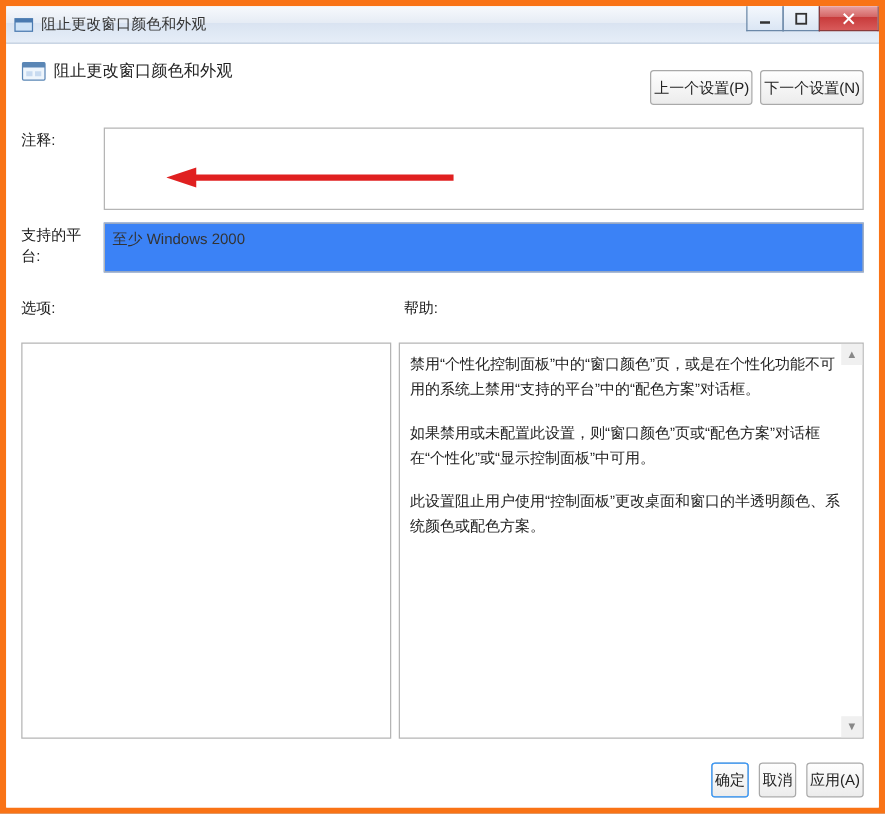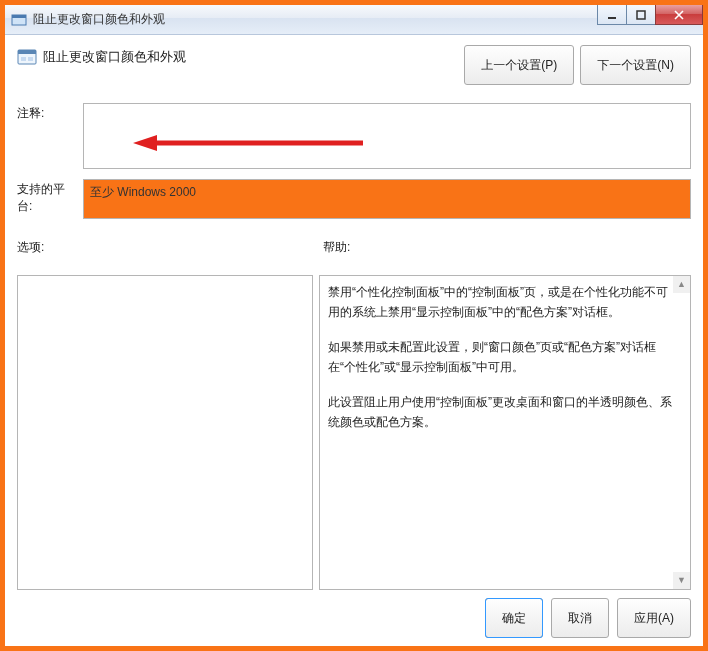--- a/index.html
+++ b/index.html
@@ -38,40 +38,41 @@
   .dialog-body { flex: 1; padding: 10px 12px 8px 12px; display: flex; flex-direction: column; background:#fff;}
   .header-row { display: flex; align-items: flex-start; margin-bottom: 18px; }
   .header-left { display: flex; align-items: center; flex: 1; padding-top:2px;}
   .policy-icon {
     width: 20px; height: 20px; margin-right: 6px;
     display:inline-flex; align-items:center; justify-content:center;
   }
   .policy-title { font-size: 13px; color: #222; }
   .header-buttons { display: flex; gap: 6px; }
   .btn {
-    height: 40px; padding: 0 16px; font-size: 12px;
+    height: 28px; padding: 0 2px; font-size: 12px;
     background: linear-gradient(to bottom, #fefefe, #ececec);
     border: 1px solid #a9a9a9; border-radius: 3px;
     display: inline-flex; align-items: center; justify-content: center;
     color: #222;
+    margin-top: 11px;
   }
   .btn.default { outline: 1px solid #3399ff; outline-offset: -1px; }
   .mid { display: flex; margin-bottom: 10px; position:relative;}
   .radio-col { width: 96px; padding-top: 2px; }
   .radio-item { display: flex; align-items: center; font-size: 12px; color: #222; margin-bottom: 12px; }
   .radio-item input { margin: 0 6px 0 0; }
   .fields-col { flex: 1; display: flex; flex-direction: column; }
   .field-row { display: flex; margin-bottom: 10px; }
   .field-label { width: 66px; font-size: 12px; color: #222; text-align: left; padding-right: 4px; padding-top:2px;}
   .comment-box {
     flex: 1; height: 66px; border: 1px solid #b5b5b5; background: #fff;
     font-size: 12px; padding: 4px; overflow:auto;
   }
   .platform-box {
-    flex: 1; height: 40px; border: 1px solid #b5b5b5; background: #f97316;
+    flex: 1; height: 40px; border: 1px solid #b5b5b5; background: #3b82f6;
     font-size: 12px; padding: 4px 6px; color:#333;
   }
   .arrow-annot { position:absolute; left:116px; top:30px; pointer-events:none; }
   .panels-labels { display:flex; gap:10px; font-size:12px; color:#222; margin-bottom:19px;}
   .panels-labels .lbl-left { width: 296px; }
   .panels { flex:1; display:flex; gap:6px; min-height:0;}
   .panel {
     border:1px solid #b5b5b5; background:#fff; font-size:12px;
     overflow:auto; position:relative;
   }
@@ -162,21 +163,21 @@
 
     <div class="panels-labels">
       <div class="lbl-left">选项:</div>
       <div>帮助:</div>
     </div>
 
     <div class="panels">
       <div class="panel panel-left"></div>
       <div class="panel panel-right">
         <div class="scroll-arrow" style="top:0">▲</div>
-        <p>禁用“个性化控制面板”中的“控制面板”页，或是在个性化功能不可用的系统上禁用“显示控制面板”中的“配色方案”对话框。</p>
+        <p>禁用“个性化控制面板”中的“窗口颜色”页，或是在个性化功能不可用的系统上禁用“支持的平台”中的“配色方案”对话框。</p>
         <p>如果禁用或未配置此设置，则“窗口颜色”页或“配色方案”对话框在“个性化”或“显示控制面板”中可用。</p>
         <p>此设置阻止用户使用“控制面板”更改桌面和窗口的半透明颜色、系统颜色或配色方案。</p>
         <div class="scroll-arrow" style="bottom:0">▼</div>
       </div>
     </div>
 
     <div class="btn-bar">
       <button class="btn default highlight-ok">
           <span>确定</span>
         </button>

